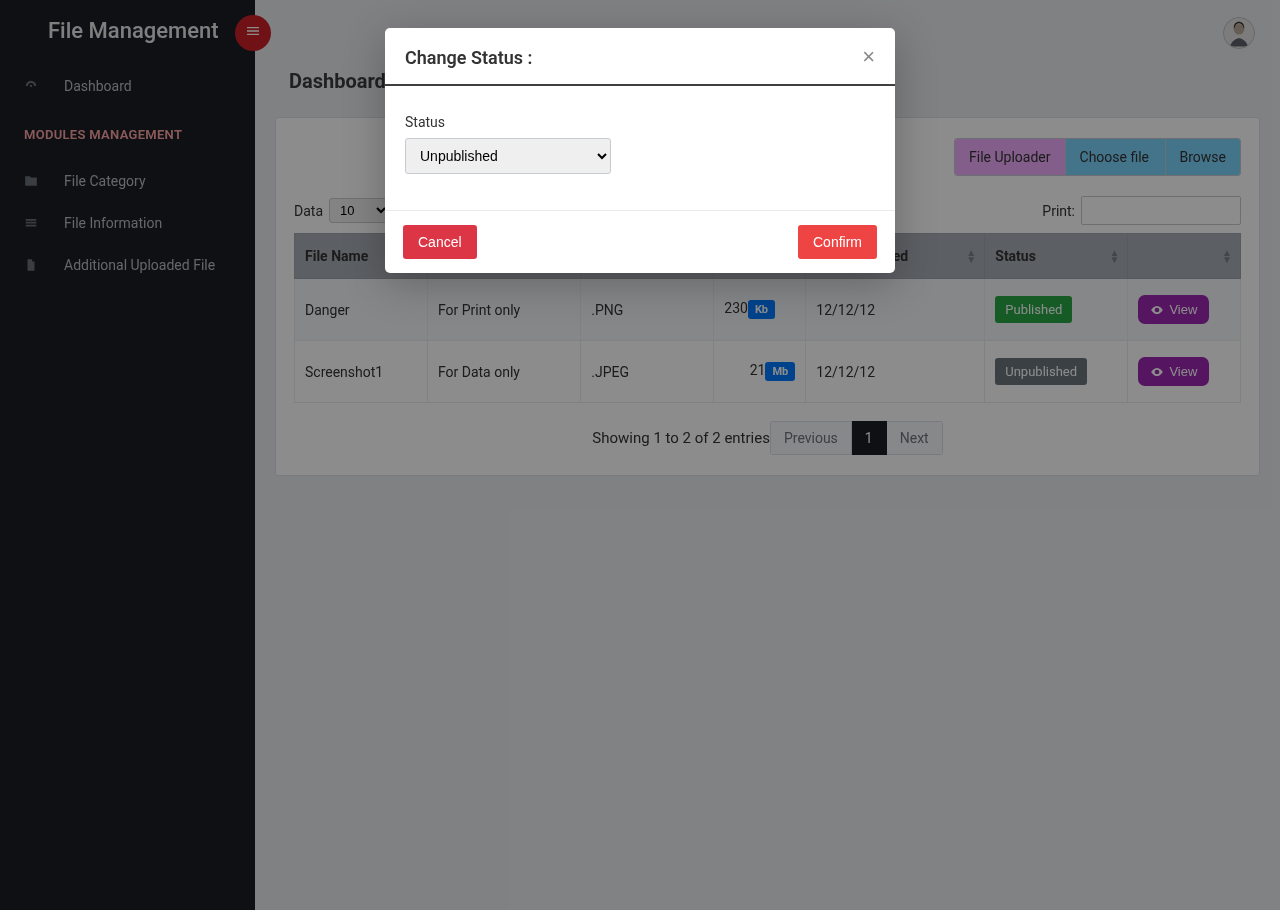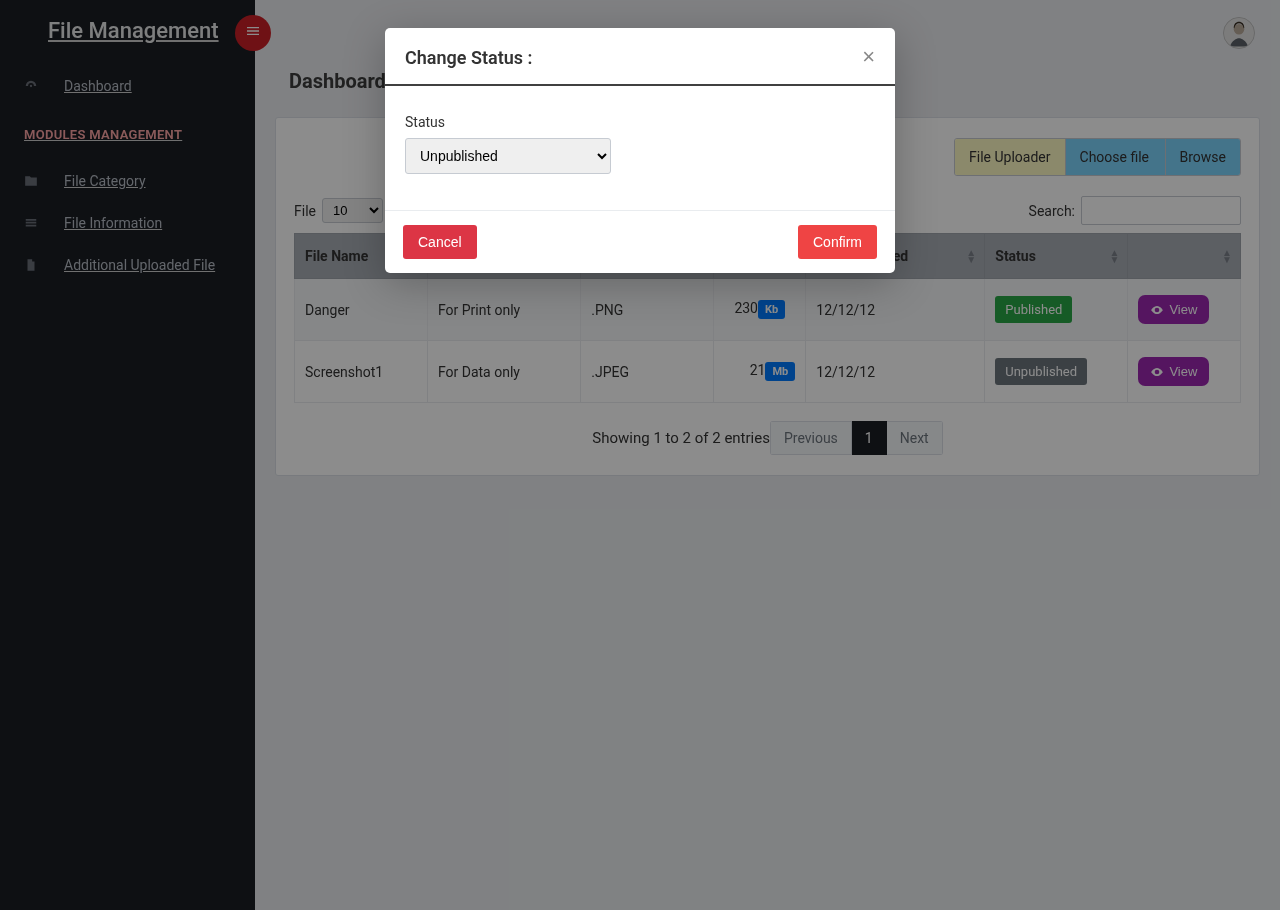--- a/index.html
+++ b/index.html
@@ -1,42 +1,42 @@
 <!DOCTYPE html>
 <html><head>
 <meta charset="utf-8">
 <style>
   * { box-sizing: border-box; margin: 0; padding: 0; }
   html, body { width: 1280px; height: 910px; font-family: -apple-system, BlinkMacSystemFont, "Segoe UI", Roboto, "Helvetica Neue", Arial, sans-serif; background:#e9ecef; overflow:hidden; }
   
   .app { display:flex; width:100%; height:100%; position:relative; }
 
   
-  .sidebar { width:255px; background:#1b1e24; color:#ccc; height:100%; position:relative; z-index:10;text-decoration:underline; }
+  .sidebar { width:255px; background:#1b1e24; color:#ccc; height:100%; position:relative; z-index:10; }
   .brand { color:#e6e7e8; font-size:22px; font-weight:500; padding:18px 0 22px 48px; }
   .nav-item { display:flex; align-items:center; padding:13px 12px 13px 24px; font-size:14px; color:#b6bcc5; cursor:pointer; }
   .nav-item .icon { width:40px; text-align:left; color:#6a6f79; font-size:13px; display:inline-flex; }
   .nav-item .label { flex:1; }
   .section-title { padding:20px 12px 18px 24px; font-size:13px; font-weight:600; color:#fca5a5; letter-spacing:.3px; }
   
   .toggle-btn { position:absolute; top:15px; left:235px; width:36px; height:36px; border-radius:50%; background:#cb2027; color:#fff; display:flex; align-items:center; justify-content:center; z-index:30; cursor:pointer; }
 
   
   .main { flex:1; background:#e9ecef; position:relative; }
   .topbar { height:65px; display:flex; align-items:center; justify-content:flex-end; padding:0 25px; }
   .avatar { width:32px; height:32px; border-radius:50%; background:#d0d0d0; border:1px solid #c0c0c0; display:flex; align-items:center; justify-content:center; overflow:hidden; }
   .avatar svg { width:100%; height:100%; }
   .page-title { padding:4px 0 12px 34px; font-size:20px; color:#3d3d3d; }
   
   .panel { margin:12px 20px; background:#fff; border:1px solid #dadfe6; border-radius:3px; padding:20px 18px; }
   
   .panel-top { display:flex; justify-content:flex-end; margin-bottom:20px; }
   .uploader { display:flex; border:1px solid #c6cbd2; border-radius:3px; overflow:hidden; }
   .uploader .seg { padding:10px 14px; font-size:14px; color:#333; background:#7dd3fc; display:flex; align-items:center; cursor:pointer; }
-  .uploader .seg.label { background:#fef9c3; border-right:1px solid #c6cbd2; font-weight:400; }
+  .uploader .seg.label { background:#f0abfc; border-right:1px solid #c6cbd2; font-weight:400; }
   .uploader .seg.mid { min-width:100px; border-right:1px solid #c6cbd2; }
   
   .dt-row { display:flex; align-items:center; justify-content:space-between; margin-bottom:8px; }
   .dt-left { display:flex; align-items:center; gap:6px; font-size:14px; color:#333; }
   .dt-left select { padding:3px 18px 3px 6px; border:1px solid #c6cbd2; border-radius:3px; font-size:13px; }
   .dt-right { display:flex; align-items:center; gap:6px; font-size:14px; color:#333; }
   .dt-right input { border:1px solid #c6cbd2; border-radius:2px; padding:6px 8px; width:160px; font-size:13px; }
   
   table.data { width:100%; border-collapse:collapse; }
   table.data th { background:#a8adb5; color:#333; font-weight:700; font-size:14px; text-align:left; padding:14px 10px; border:1px solid #9fa4ac; position:relative; }
@@ -147,28 +147,28 @@
       <div class="panel-top">
         <div class="uploader">
           <div class="seg label">File Uploader</div>
           <div class="seg mid">Choose file</div>
           <div class="seg">Browse</div>
         </div>
       </div>
 
       <div class="dt-row">
         <div class="dt-left">
-          <span>File</span>
+          <span>Data</span>
           <select>
             <option>10</option>
           </select>
           <span>entries</span>
         </div>
         <div class="dt-right">
-          <span>Search:</span>
+          <span>Print:</span>
           <input type="text" style="">
         </div>
       </div>
 
       <table class="data">
         <thead>
           <tr>
             <th style="width:130px"><span>File Name</span><span class="sorter">▲<br>▼</span></th>
             <th style="width:150px"><span>Description</span><span class="sorter">▲<br>▼</span></th>
             <th style="width:130px"><span></span><span class="sorter">▲<br>▼</span></th>
@@ -176,21 +176,21 @@
             <th style="width:175px"><span>Date Uploaded</span><span class="sorter">▲<br>▼</span></th>
             <th style="width:140px"><span>Status</span><span class="sorter">▲<br>▼</span></th>
             <th style="width:110px"><span></span><span class="sorter">▲<br>▼</span></th>
           </tr>
         </thead>
         <tbody id="tbody">
             <tr>
               <td>Danger</td>
               <td>For Print only</td>
               <td>.PNG</td>
-              <td style="text-align:center">230<span class="badge kb">Kb</span></td>
+              <td style="text-align:left">230<span class="badge kb">Kb</span></td>
               <td>12/12/12</td>
               <td><span class="badge pub">Published</span></td>
               <td><button class="btn-view"><svg width="14" height="14" viewBox="0 0 24 24" fill="#fff">
                     <path d="M12 5C6 5 2 12 2 12s4 7 10 7 10-7 10-7-4-7-10-7zm0 11a4 4 0 1 1 4-4 4 4 0 0 1-4 4z"></path>
                   </svg>View</button></td>
             </tr>
             <tr>
               <td>Screenshot1</td>
               <td>For Data only</td>
               <td>.JPEG</td>

